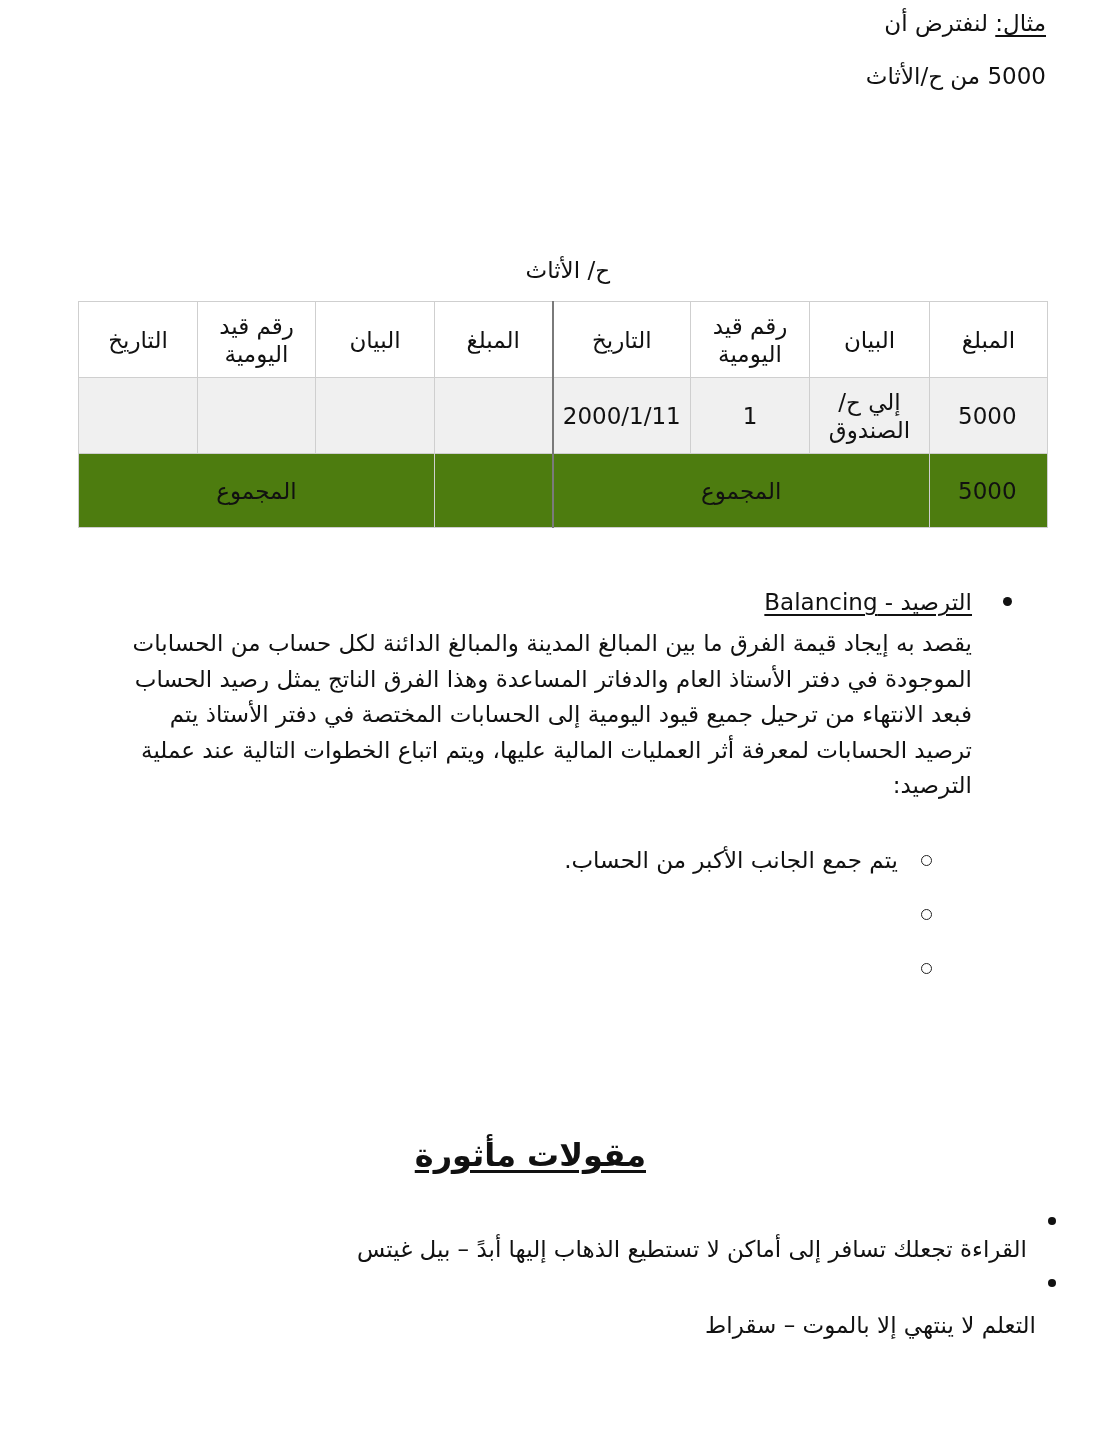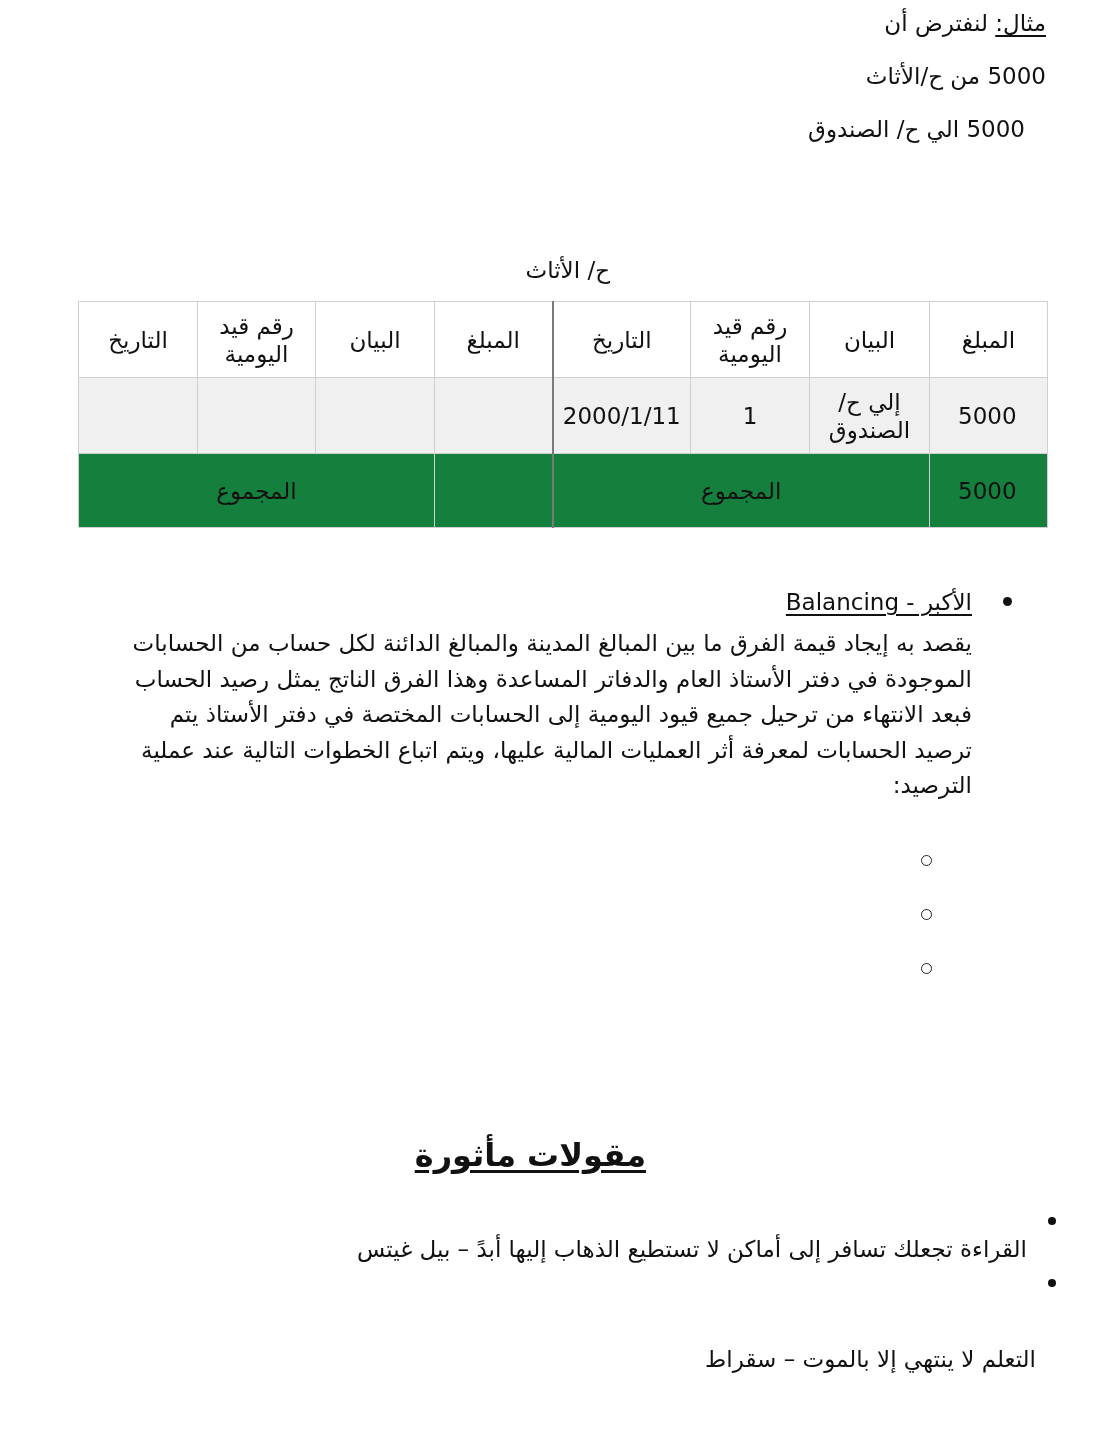--- a/index.html
+++ b/index.html
@@ -26,50 +26,49 @@
   }
   table.ledger td {
     border: 1px solid #cfcfcf; text-align: center; vertical-align: middle;
     font-size: 23px; line-height: 28px; padding: 0 6px;
   }
   table.ledger tr.hdr td { height: 75px; }
   table.ledger tr.dat td { height: 75px; background: #f0f0f0; }
   table.ledger tr.tot td { height: 73px; }
   table.ledger td.amt { text-align: left; padding-left: 28px; }
   table.ledger td.mid { border-left: 2px solid #7a7a7a; }
-  table.ledger tr.tot td { background: #15803d; }
+  table.ledger tr.tot td { background: #4d7c0f; }
 
   #l-sothus { right: 74px; top: 536px; }
 
   
   #b-head { right: 148px; top: 587px; }
   #b-bullet { position: absolute; right: 108px; top: 597px; width: 9px; height: 9px; border-radius: 50%; background: #111; }
   #b-para { right: 148px; top: 626px; width: 860px; white-space: normal; line-height: 35.5px; text-align: right; }
 
   .sub-item { position: absolute; right: 222px; font-size: 23px; line-height: 34px; white-space: normal; text-align: right; }
   .circle { position: absolute; right: 188px; width: 9px; height: 9px; border: 1.6px solid #222; border-radius: 50%; }
   #s1 { top: 843px; } #c1 { top: 855px; }
   #s2 { top: 897px; } #c2 { top: 909px; }
   #s3 { top: 951px; width: 820px; } #c3 { top: 963px; }
 
   #q-title { right: 474px; top: 1140px; font-size: 32px; font-weight: bold; }
   .q-dot { position: absolute; right: 64px; width: 8px; height: 8px; border-radius: 50%; background: #111; }
   #q1 { right: 93px; top: 1206px; margin-top: 28px; }
   #qd1 { top: 1217px; }
-  #q2 { right: 84px; top: 1344px; }
+  #q2 { right: 84px; top: 1310px; }
   #qd2 { top: 1279px; }
 </style>
 </head>
 <body>
 
 <div class="page">
 
   <div id="l-example" class="line"><span class="u">مثال:</span><span> لنفترض أن</span></div>
   <div id="l-debit" class="line">5000 من ح/الأثاث</div>
-  <div id="l-credit" class="line">5000 الي ح/ الصندوق</div>
   <div id="l-account" class="line">ح/ الأثاث</div>
 
   <table class="ledger">
     <colgroup>
       <col style="width:118px">
         <col style="width:120px">
         <col style="width:119px">
         <col style="width:138px">
       <col style="width:118px">
         <col style="width:119px">
@@ -101,24 +100,25 @@
       <td class="amt">5000</td>
       <td colspan="3" class="mid">المجموع</td>
       <td></td>
       <td colspan="3">المجموع</td>
     </tr>
   </tbody>
     </table>
 
 
   <span id="b-bullet"></span>
-  <div id="b-head" class="line u">الأكبر - Balancing</div>
+  <div id="b-head" class="line u">الترصيد - Balancing</div>
   <div id="b-para" class="line">يقصد به إيجاد قيمة الفرق ما بين المبالغ المدينة والمبالغ الدائنة لكل حساب من الحسابات الموجودة في دفتر الأستاذ العام والدفاتر المساعدة وهذا الفرق الناتج يمثل رصيد الحساب فبعد الانتهاء من ترحيل جميع قيود اليومية إلى الحسابات المختصة في دفتر الأستاذ يتم ترصيد الحسابات لمعرفة أثر العمليات المالية عليها، ويتم اتباع الخطوات التالية عند عملية الترصيد:</div>
 
   <span id="c1" class="circle"></span>
+  <div id="s1" class="sub-item">يتم جمع الجانب الأكبر من الحساب.</div>
   <span id="c2" class="circle"></span>
   <span id="c3" class="circle"></span>
 
   <div id="q-title" class="line u">مقولات مأثورة</div>
   <span id="qd1" class="q-dot"></span>
   <div id="q1" class="line">القراءة تجعلك تسافر إلى أماكن لا تستطيع الذهاب إليها أبدً – بيل غيتس</div>
   <span id="qd2" class="q-dot"></span>
   <div id="q2" class="line">التعلم لا ينتهي إلا بالموت – سقراط</div>
 
 </div>

